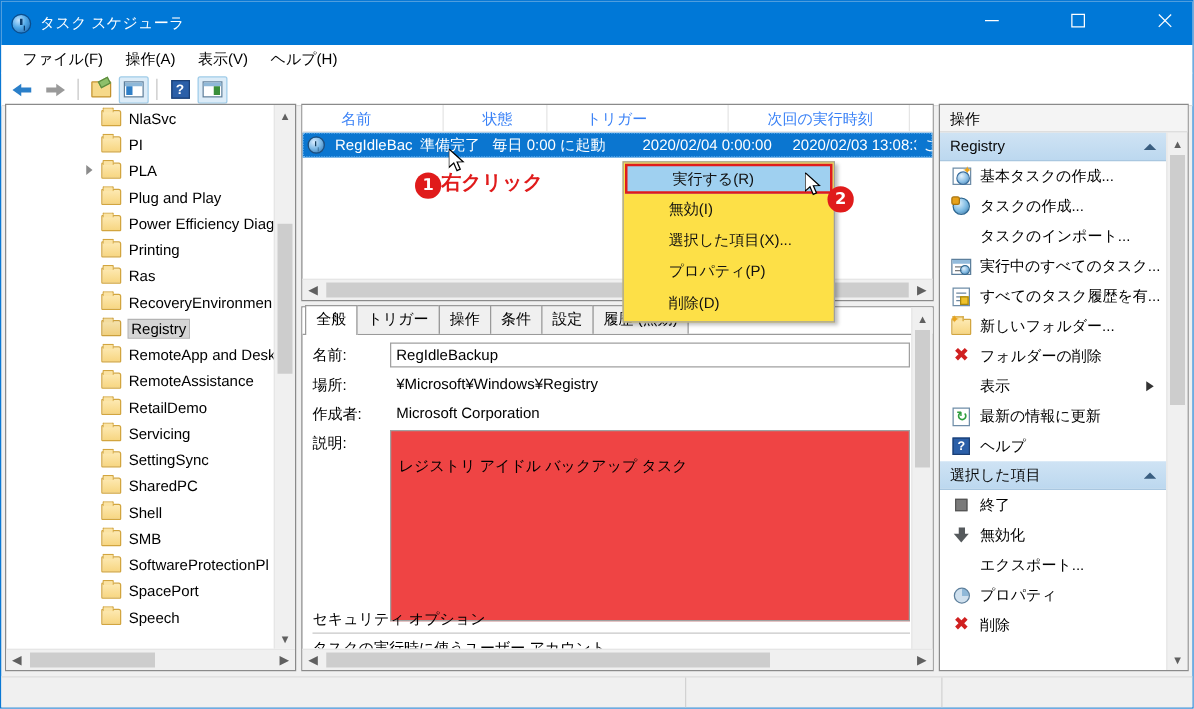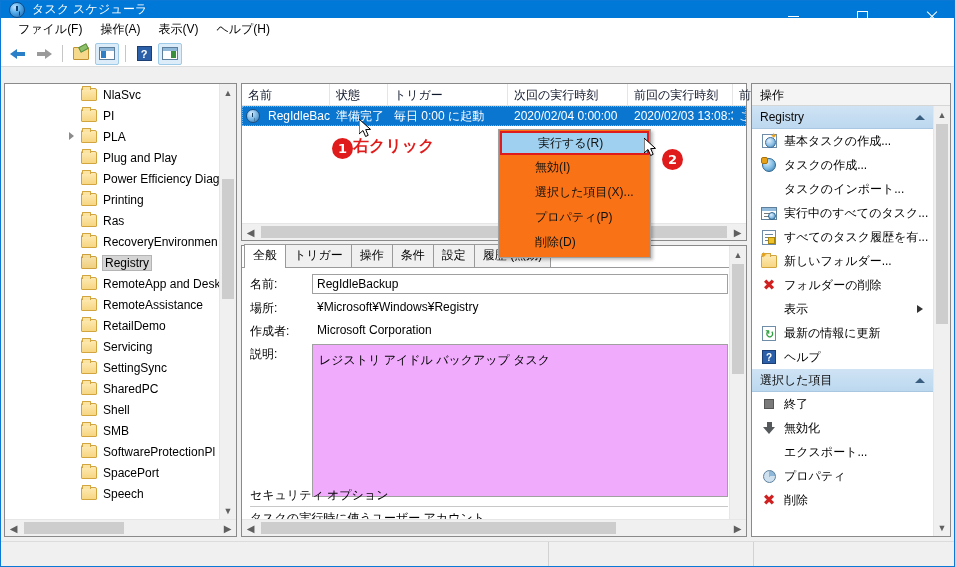--- a/index.html
+++ b/index.html
@@ -14,21 +14,21 @@
   #app {
     position: relative;
     width: 955px; height: 567px;
     background: #f0f0f0;
     border: 1px solid #0a78d4;
     overflow: hidden;
   }
 
   
   #titlebar {
-    height: 17px;
+    height: 35px;
     background: #0078d7;
     display: flex; align-items: center;
     position: relative;
   }
   #title-icon {
     width: 16px; height: 16px;
     margin-left: 8px; margin-right: 7px;
     border-radius: 50%;
     background: radial-gradient(circle at 35% 30%, #bfe2ff 0%, #4fa8e8 45%, #1b5fa8 100%);
     border: 1px solid #0b4d8c;
@@ -234,24 +234,24 @@
     border: 1px solid #8a8a8a;
     display: flex; flex-direction: column;
     position: relative;
   }
   #task-head {
     height: 22px; display: flex; flex: none;
     background: #ffffff;
     border-bottom: 1px solid #e2e2e2;
   }
   #task-head .th {
-    font-size: 12px; color: #0f172a;
+    font-size: 12px; color: #3b82f6;
     padding: 3px 0 0 6px;
     border-right: 1px solid #e5e5e5;
-    white-space: nowrap; overflow: hidden;
+    white-space: nowrap; overflow: hidden; margin-left: 25px;
   }
   #task-rows { flex: 1; position: relative; overflow: hidden; }
   .task-row {
     height: 20px; display: flex; align-items: center;
     background: #0b76d0; color: #ffffff;
     outline: 1px dotted #6fb6ee; outline-offset: -1px;
   }
   .task-row .cell {
     font-size: 12px; white-space: nowrap; overflow: hidden;
     padding-left: 6px;
@@ -303,22 +303,22 @@
     width: 62px; flex: none; font-size: 12px; color: #000;
     padding-top: 2px;
   }
   .field-value {
     flex: 1; font-size: 12px; color: #000;
     border: 1px solid #a0a0a0; background: #ffffff;
     padding: 2px 4px; min-height: 18px;
   }
   .field-value.plain { border: none; padding-left: 5px; }
   #desc-box {
-    border: 1px solid #a0a0a0; background: #f0abfc;
-    height: 153px; padding: 7px 6px; font-size: 12px;
+    border: 1px solid #a0a0a0; background: #ef4444;
+    height: 153px; padding: 20px 6px; font-size: 12px;
     overflow: hidden;
   }
   #sec-section {
     position: absolute; left: 8px; right: 18px; bottom: 0;
   }
   #sec-title {
     font-size: 12px; color: #000; padding-bottom: 2px;
     border-bottom: 1px solid #c8c8c8;
   }
   #sec-sub {
@@ -477,22 +477,22 @@
     display: flex;
   }
   #statusbar .seg { border-right: 1px solid #d2d2d2; height: 100%; }
   #statusbar .s1 { flex: 1; }
   #statusbar .s2 { width: 205px; }
   #statusbar .s3 { width: 200px; border-right: none; }
 
   
   #ctx-menu {
     position: absolute;
-    left: 497px; top: 128px; width: 153px;
-    background: #f97316;
+    left: 497px; top: 128px; width: 170px;
+    background: #fde047;
     border: 1px solid #a0a0a0;
     box-shadow: 2px 2px 3px rgba(0,0,0,0.25);
     z-index: 50;
     padding: 1px 0 2px 0;
   }
   .ctx-item {
     height: 25px; display: flex; align-items: center;
     padding-left: 36px; font-size: 12px; color: #111;
     white-space: nowrap;
   }

